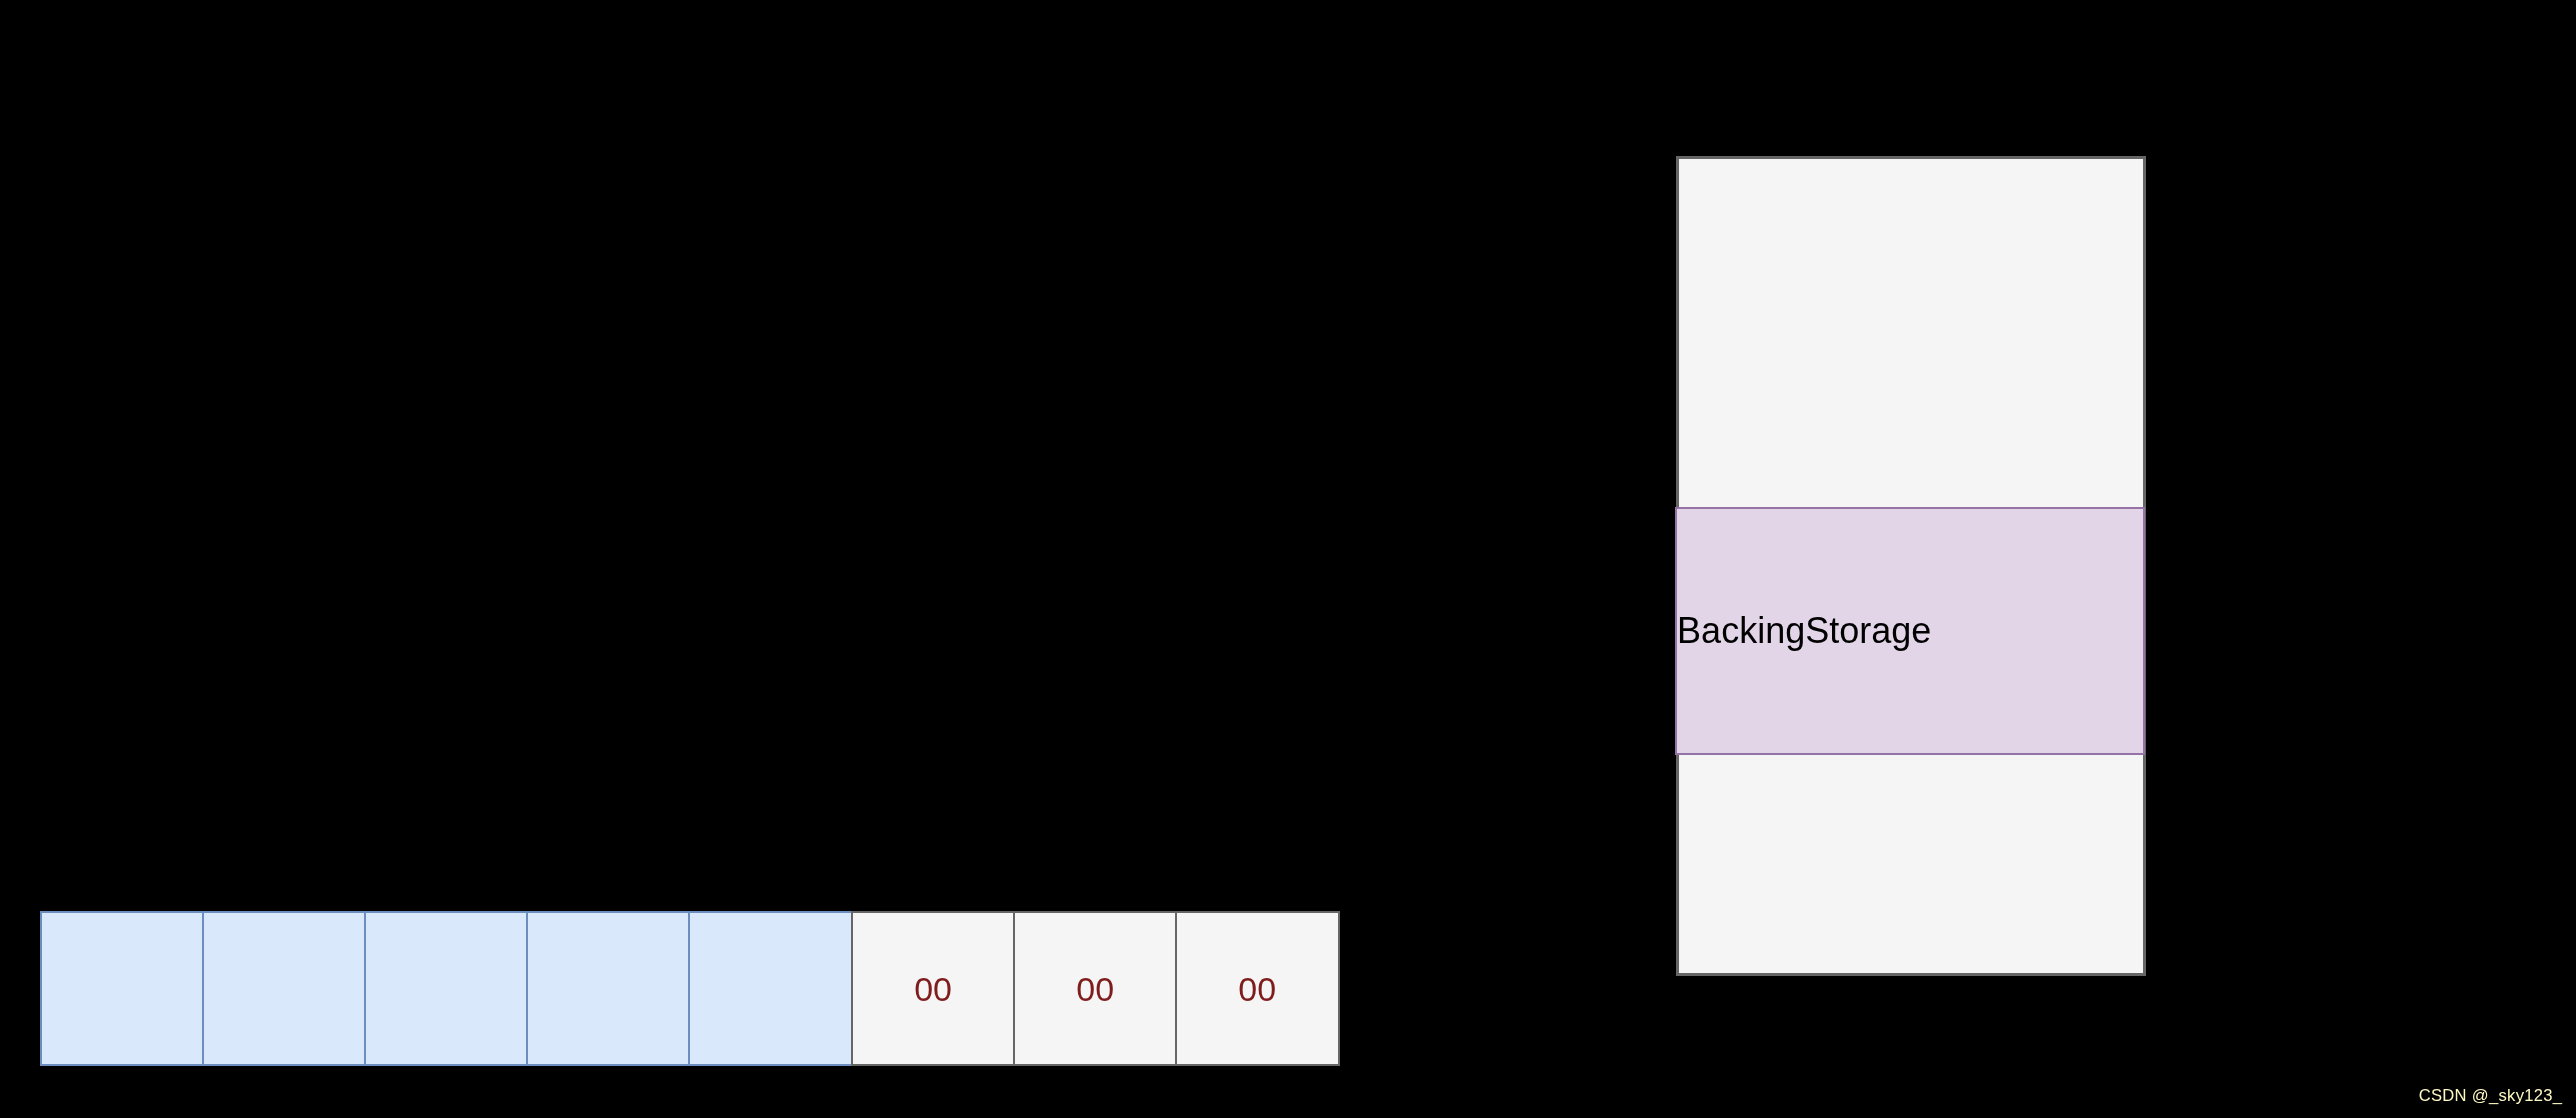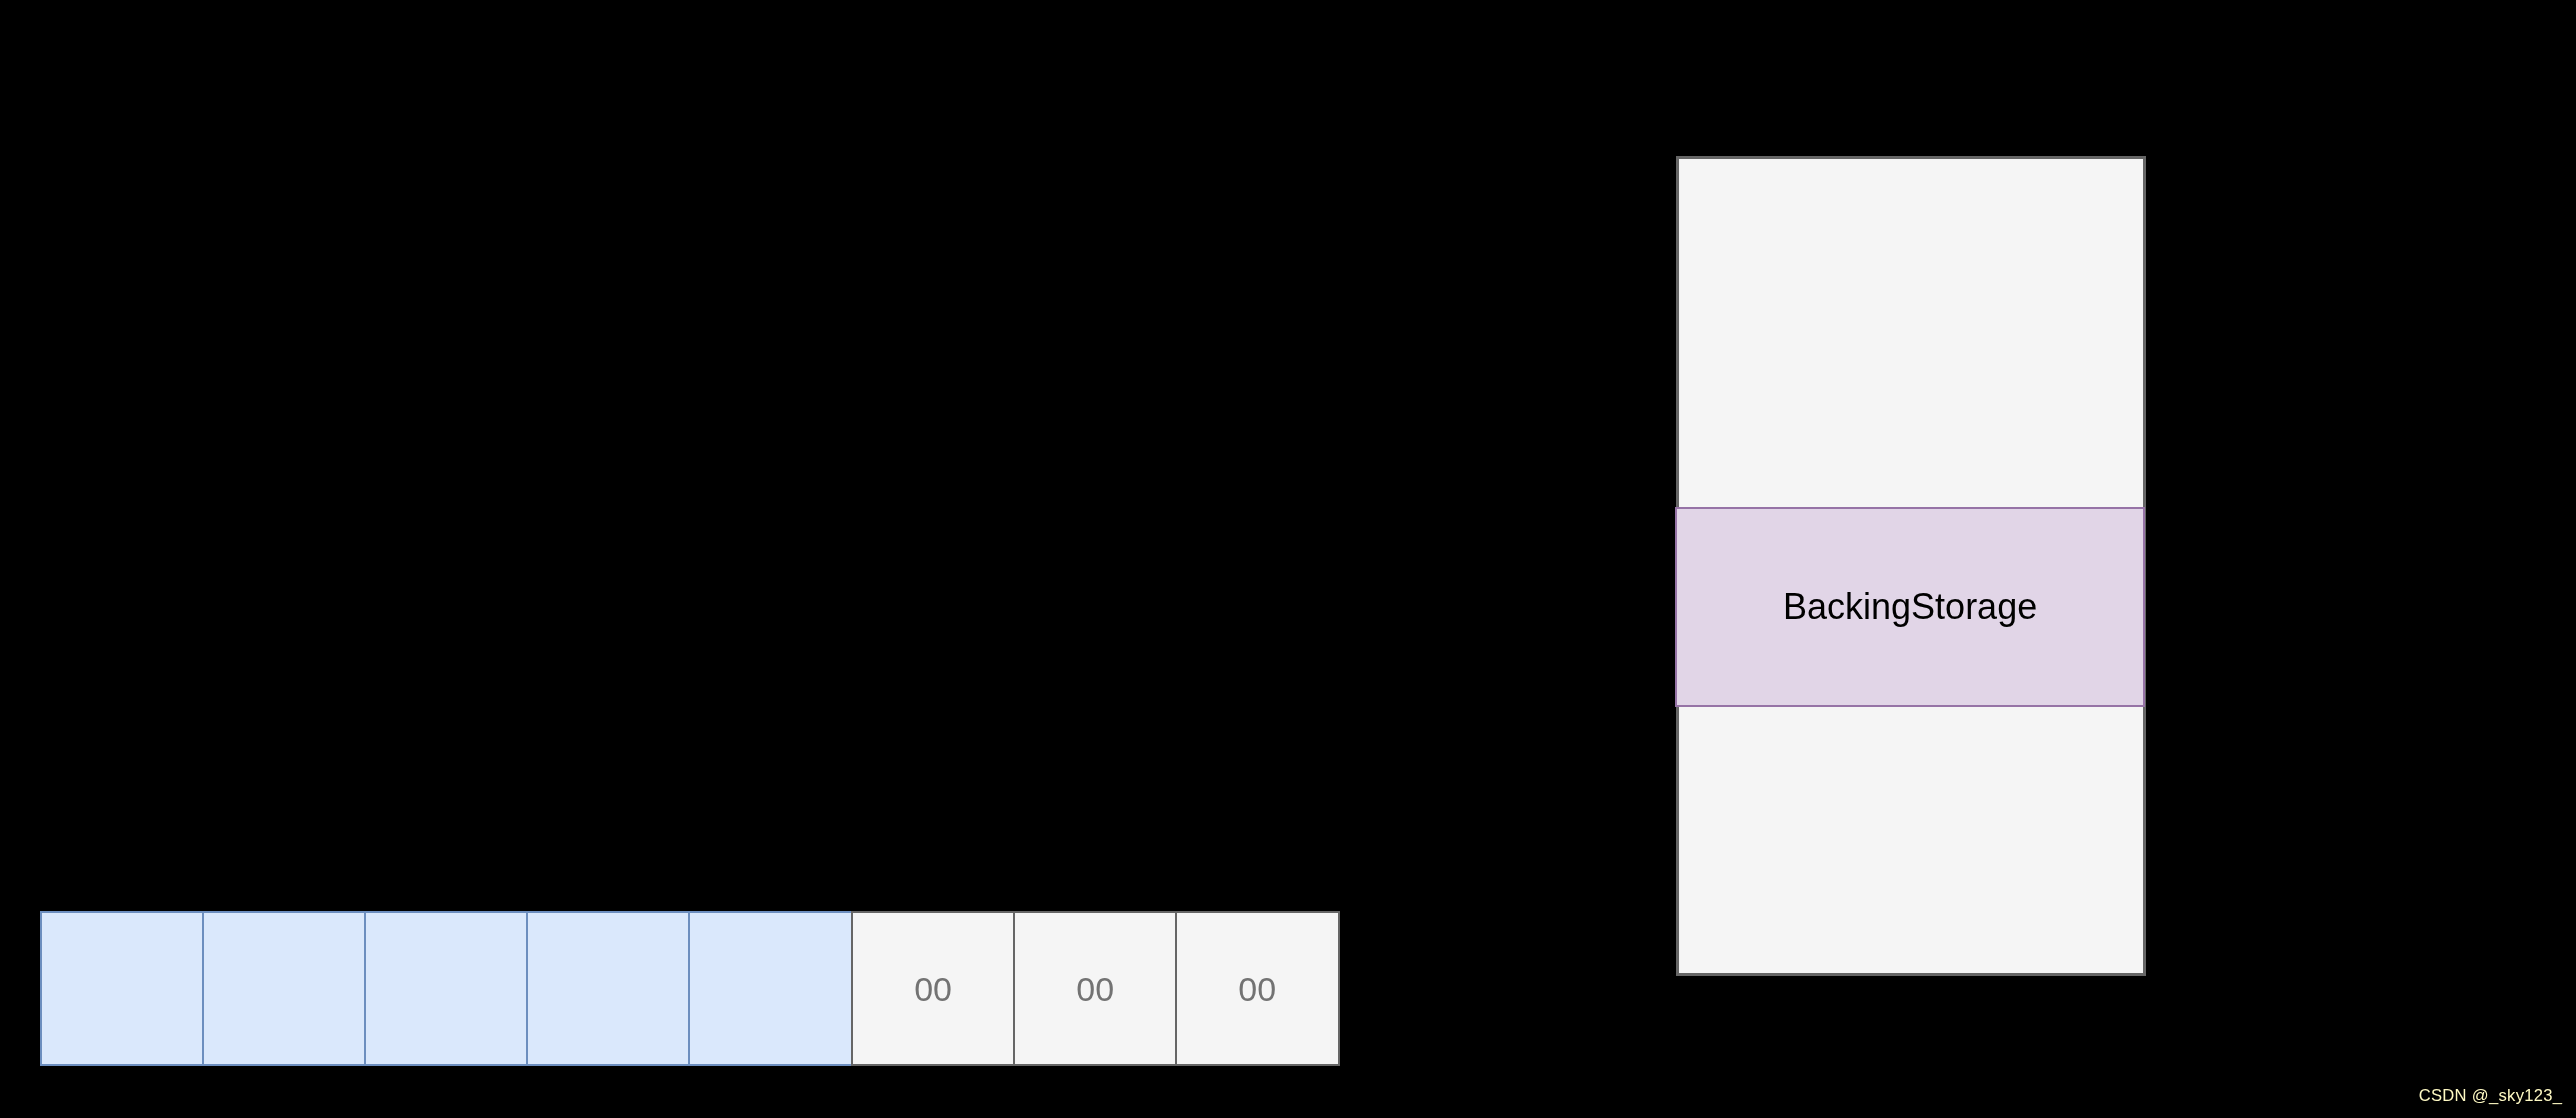--- a/index.html
+++ b/index.html
@@ -49,27 +49,26 @@
     height: 820px;
     box-sizing: border-box;
     background: #f5f5f5;
     border: 3.9px solid #666666;
   }
   .storage-band {
     position: absolute;
     left: -3.9px;
     top: 348px;
     width: 470px;
-    height: 200px;
+    height: 248px;
     box-sizing: border-box;
     background: #e1d5e7;
     border: 2.9px solid #9673a6;
     display: flex;
     align-items: center;
-    justify-content: center;
   }
   .storage-band-label {
     font-size: 36px;
     color: #000000;
     line-height: 1;
   }
 
   
   .byte-array {
     position: absolute;
@@ -80,21 +79,21 @@
     align-items: stretch;
   }
   .cell {
     box-sizing: border-box;
     width: 165px;
     height: 155px;
     display: flex;
     align-items: center;
     justify-content: center;
     font-size: 34px;
-    color: #737373;
+    color: #7f1d1d;
     line-height: 1;
   }
   .cell.blue {
     background: #dae8fc;
     border: 2.9px solid #6c8ebf;
     margin-right: -2.9px;
   }
   .cell.gray {
     background: #f5f5f5;
     border: 2.9px solid #666666;

